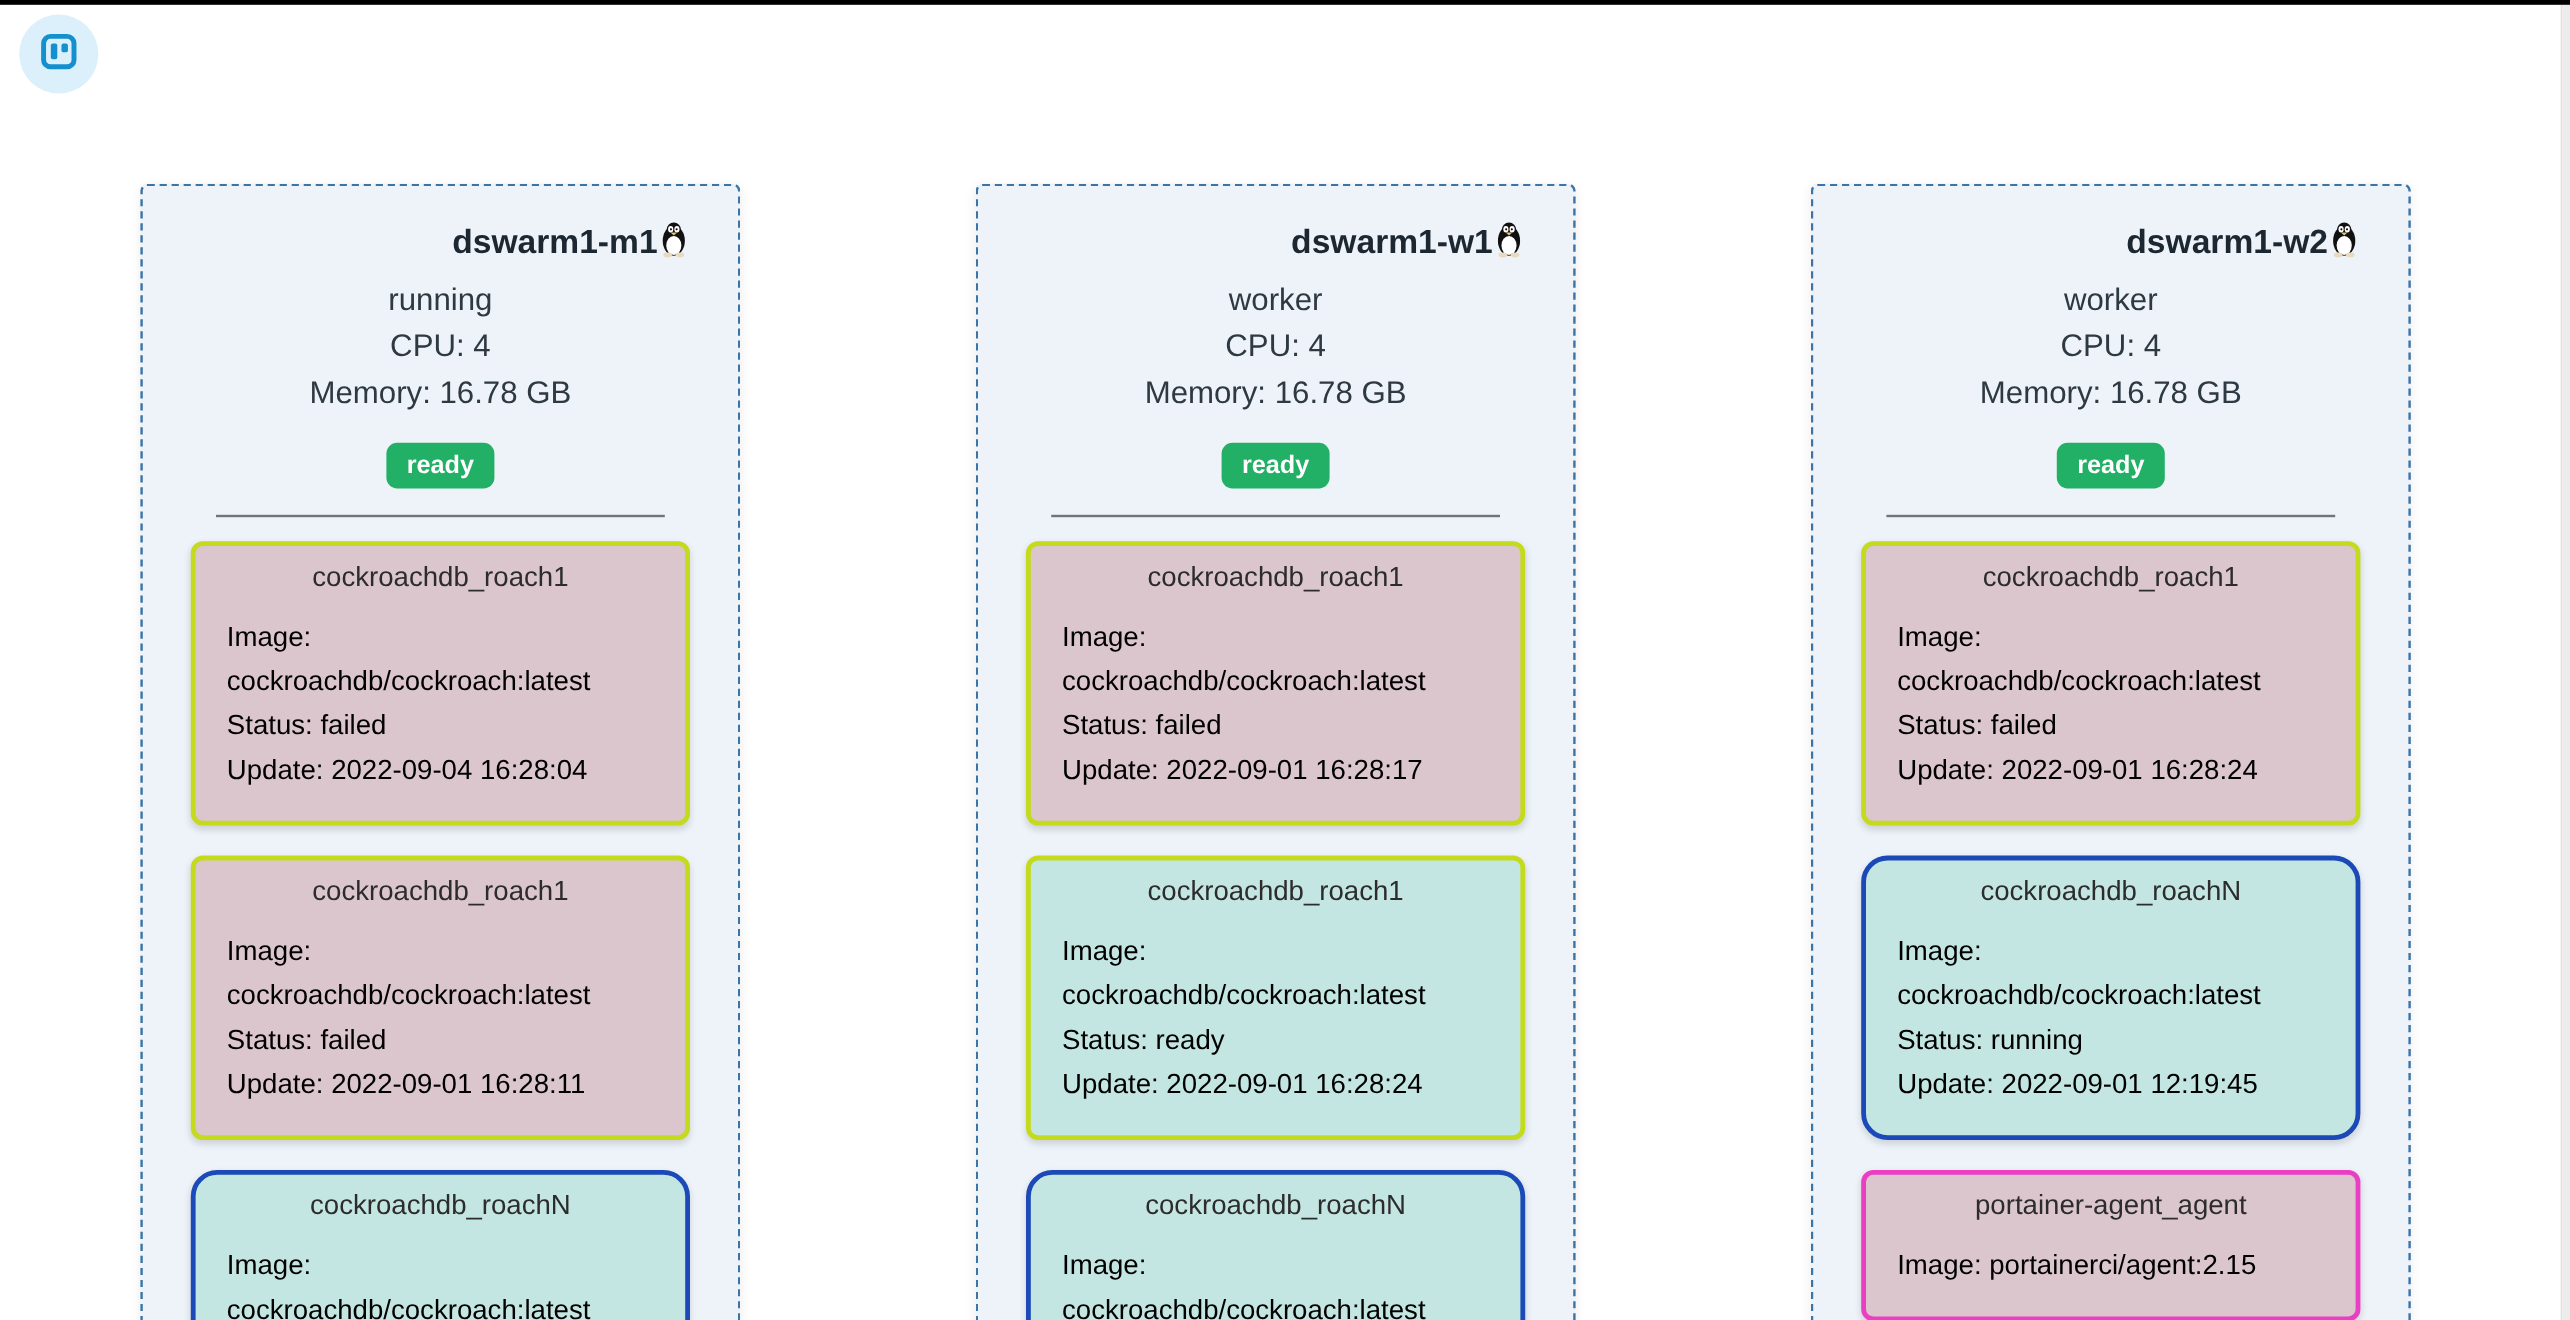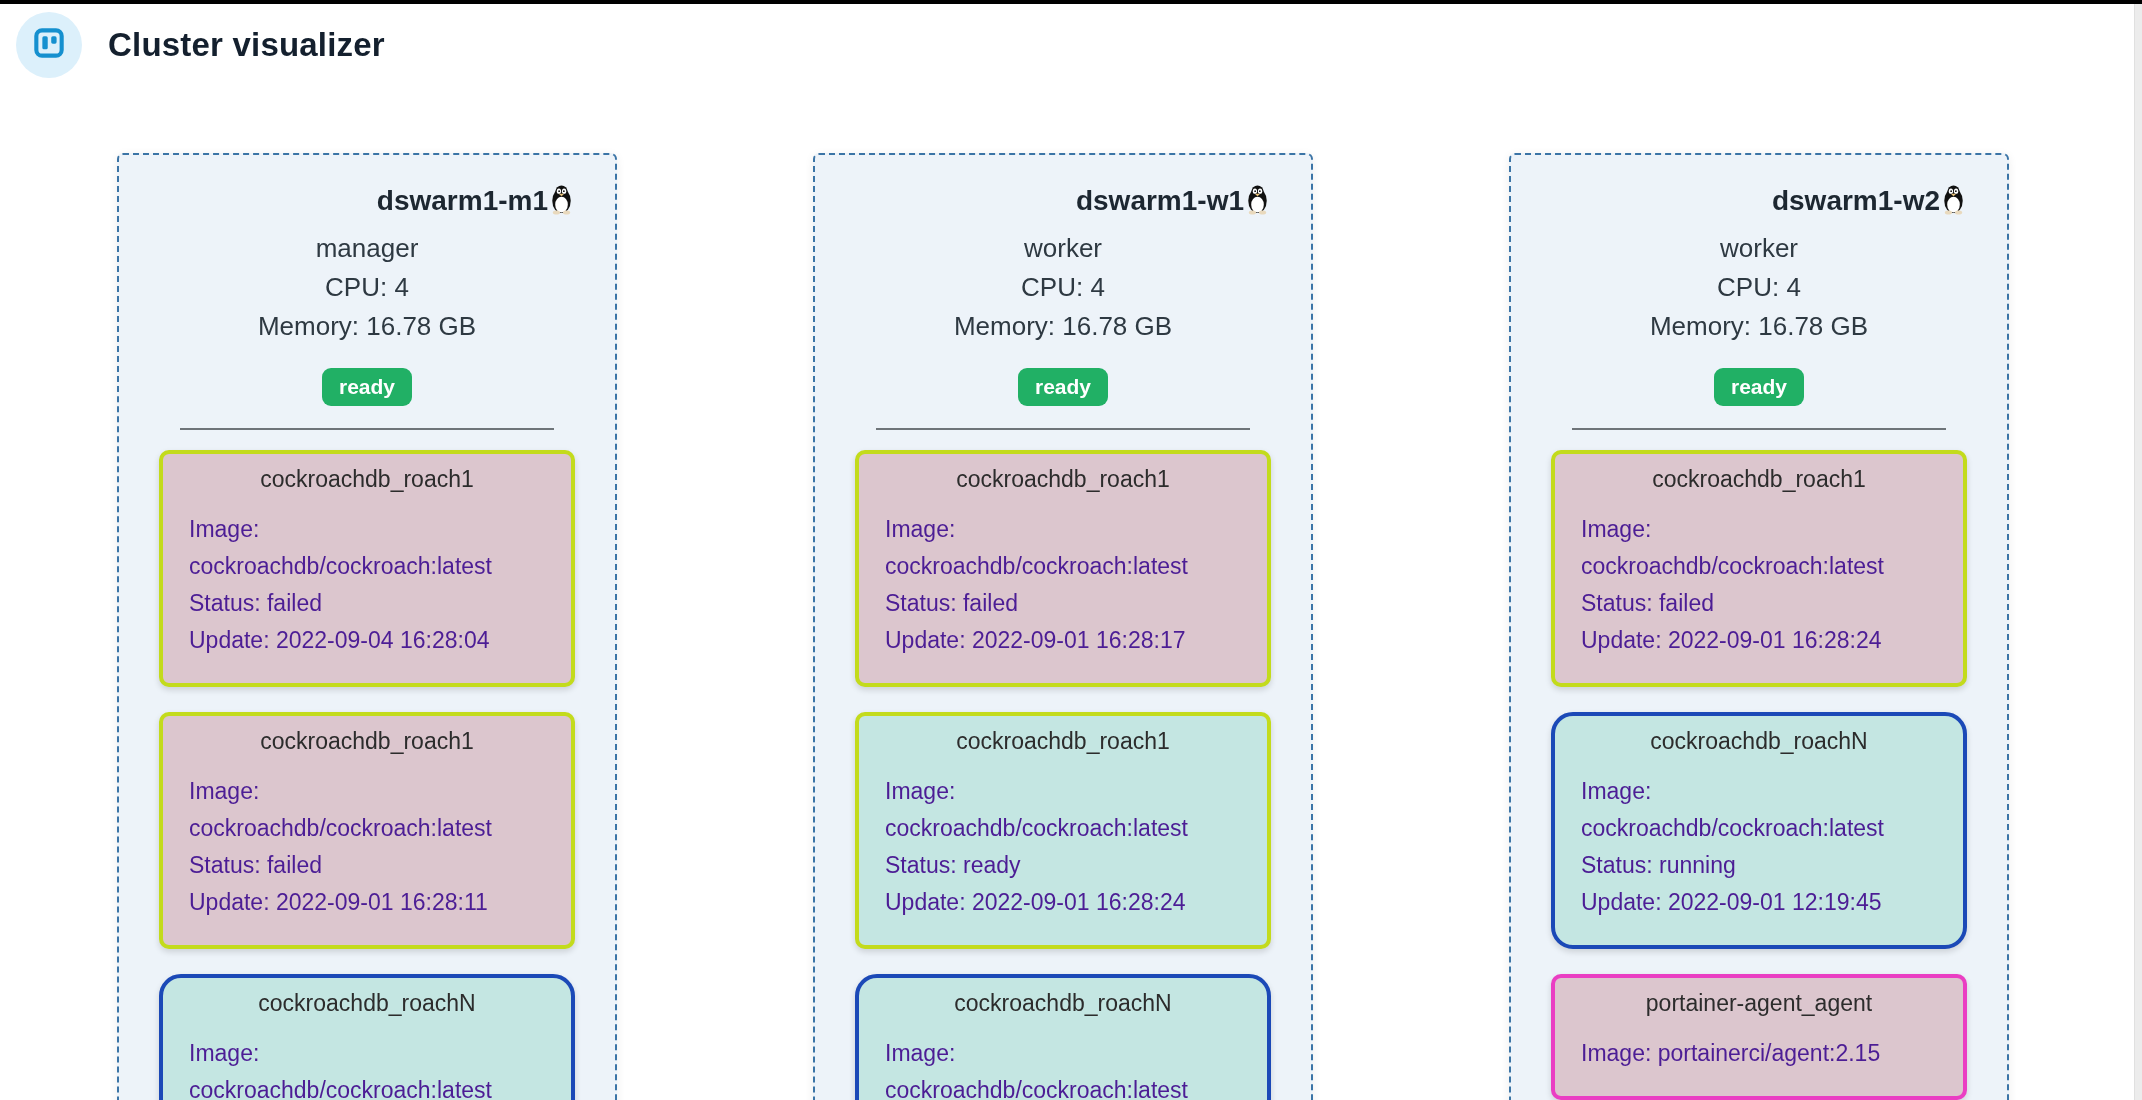--- a/index.html
+++ b/index.html
@@ -34,39 +34,38 @@
   
   .task-list { margin-top:20px; display:flex; flex-direction:column; gap:25px; }
   .task { border-radius:10px; border:4px solid #999; padding:4px 26px 24px 26px;
           box-shadow:0 3px 6px rgba(0,0,0,0.14); }
   .task.bg-failed  { background:var(--task-failed-bg,#dcc6ce); }
   .task.bg-running { background:var(--task-running-bg,#c4e6e2); }
   .task.border-lime    { border-color:var(--service-lime,#c3db1c); }
   .task.border-blue    { border-color:var(--service-blue,#1b49b7);border-radius:22px; }
   .task.border-magenta { border-color:var(--service-magenta,#ea3ec3); }
   .task-name { text-align:center; font-size:23px; color:#2c2c2c; margin:8px 0 18px 0; }
-  .task-line { font-size:23px; color:#4c1d95; line-height:37px; }
+  .task-line { font-size:23px; color:#000000; line-height:37px; }
 </style>
 </head>
 <body>
 
 <div class="top-edge"></div>
 <div class="scroll-track"></div>
 
 <header class="app-header">
   <div class="icon-circle">
     <span>
       <svg width="38" height="38" viewBox="0 0 24 24">
         <rect x="4" y="4" width="16" height="16" rx="3.6" fill="none" stroke="#1590cf" stroke-width="2.6"></rect>
         <rect x="7.8" y="7.8" width="3.4" height="8.2" rx="1" fill="#1590cf"></rect>
         <rect x="13.4" y="7.8" width="3.4" height="4.6" rx="1" fill="#1590cf"></rect>
       </svg>
     </span>
   </div>
-  <h1 class="app-title">Cluster visualizer</h1>
 </header>
 
 <main class="cluster-row">
 
   <section class="node">
     <div class="node-head">
       <div class="node-title-line">
         <span class="node-title">dswarm1-m1</span>
         <span>
           <svg width="27" height="32" viewBox="0 0 24 28">
@@ -76,21 +75,21 @@
             <ellipse cx="9.7" cy="7" rx="1.9" ry="2.4" fill="#fff"></ellipse>
             <ellipse cx="14.3" cy="7" rx="1.9" ry="2.4" fill="#fff"></ellipse>
             <circle cx="9.9" cy="7" r="0.8" fill="#111"></circle>
             <circle cx="14.1" cy="7" r="0.8" fill="#111"></circle>
             <polygon points="9.6,9.3 14.4,9.3 12,11.6" fill="#e9c27a"></polygon>
             <ellipse cx="7.5" cy="26" rx="3.2" ry="1.8" fill="#e9d9bd"></ellipse>
             <ellipse cx="16.5" cy="26" rx="3.2" ry="1.8" fill="#e9d9bd"></ellipse>
           </svg>
         </span>
       </div>
-      <div class="node-line node-role">manager</div>
+      <div class="node-line node-role">running</div>
       <div class="node-line">CPU: 4</div>
       <div class="node-line">Memory: 16.78 GB</div>
       <div><span class="badge">ready</span></div>
     </div>
     <hr class="node-sep">
     <div class="task-list">
       <div class="task bg-failed border-lime">
         <div class="task-name">cockroachdb_roach1</div>
         <div class="task-line">Image: cockroachdb/cockroach:latest</div>
         <div class="task-line">Status: failed</div>

